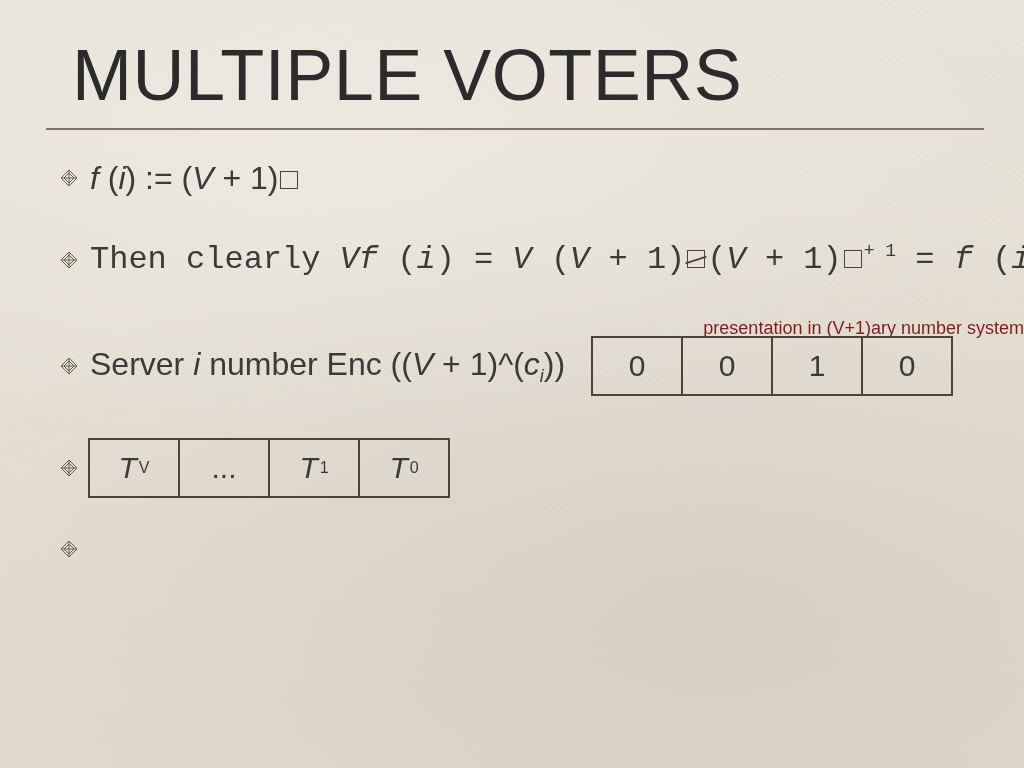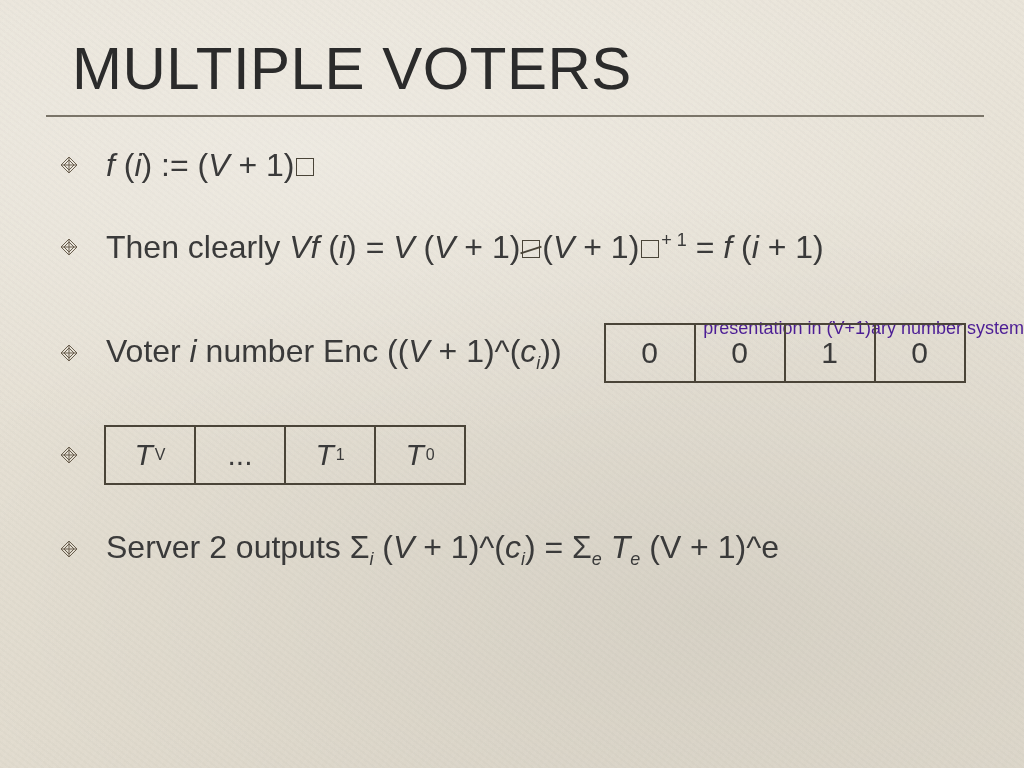--- a/index.html
+++ b/index.html
@@ -28,43 +28,43 @@
   .slide {
     position: relative;
     z-index: 1;
     width: 1024px;
     height: 768px;
     box-sizing: border-box;
     padding: 28px 18px 20px 24px;
     color: #3a3a3a;
   }
   .title {
-    font-size: 60px;
+    font-size: 72px;
     font-weight: 400;
     color: #2b2b2b;
     letter-spacing: 0.5px;
     margin: 6px 0 10px 48px;
   }
   .rule {
     height: 0;
     border-top: 2px solid #7a7468;
     margin: 12px 22px 28px 22px;
   }
   .content {
     padding-left: 36px;
     padding-right: 8px;
   }
   .row {
     display: flex;
     align-items: center;
-    gap: 28px;
+    gap: 12px;
     margin-bottom: 42px;
     position: relative;
   }
-  .row.tight { margin-bottom: 34px; }
+  .row.tight { margin-bottom: 34px; font-family: Liberation Mono, monospace; }
   .bullet {
     flex: 0 0 auto;
     width: 18px;
     height: 18px;
     display: inline-block;
   }
   .bullet svg { display: block; }
   .line-text {
     font-size: 32px;
     color: #3a3a3a;
@@ -76,21 +76,21 @@
   .line-text .sub { font-style: italic; font-size: 18px; vertical-align: sub; }
   .box { display:inline-block; width:22px; height:22px; vertical-align: -2px; position:relative; }
   .box::before { content:""; position:absolute; inset:2px; border:1.2px solid #4a4438; }
   .box.strike::after { content:""; position:absolute; left:0; top:11px; width:100%; border-top:2px solid #4a4438; transform:rotate(-18deg); transform-origin:center; }
 
   .caption-right {
     position: absolute;
     right: 0;
     top: 318px;
     font-size: 18px;
-    color: #4c1d95;
+    color: #7f1d1d;
   }
   .cells {
     display: inline-flex;
     margin-left: 14px;
   }
   .cell {
     width: 92px;
     height: 60px;
     border: 2px solid #4a4438;
     display: flex;
@@ -158,21 +158,21 @@
         <svg viewBox="0 0 18 18">
             <g stroke="#6a5f4e" stroke-width="1" fill="none">
               <polygon points="9,1 17,9 9,17 1,9"></polygon>
               <polygon points="9,4 14,9 9,14 4,9"></polygon>
               <line x1="9" y1="1" x2="9" y2="17"></line>
               <line x1="1" y1="9" x2="17" y2="9"></line>
             </g>
           </svg>
       </span>
       <span class="line-text">
-        <span>Voter </span><span class="it">i</span><span> number Enc ((</span><span class="it">V</span> + 1)^(<span class="it">c</span><span class="sub">i</span><span>))</span>
+        <span>Server </span><span class="it">i</span><span> number Enc ((</span><span class="it">V</span> + 1)^(<span class="it">c</span><span class="sub">i</span><span>))</span>
       </span>
       <span class="tail">
         <span class="cells">
           <span class="cell">0</span>
           <span class="cell">0</span>
           <span class="cell">1</span>
           <span class="cell">0</span>
         </span>
       </span>
     </div>
@@ -211,19 +211,16 @@
       <span class="bullet">
         <svg viewBox="0 0 18 18">
             <g stroke="#6a5f4e" stroke-width="1" fill="none">
               <polygon points="9,1 17,9 9,17 1,9"></polygon>
               <polygon points="9,4 14,9 9,14 4,9"></polygon>
               <line x1="9" y1="1" x2="9" y2="17"></line>
               <line x1="1" y1="9" x2="17" y2="9"></line>
             </g>
           </svg>
       </span>
-      <span class="line-text">
-        <span>Server 2 outputs Σ</span><span class="sub">i</span><span> (</span><span class="it">V</span> + 1)^(<span class="it">c</span><span class="sub">i</span><span>) = Σ</span><span class="sub">e</span> <span class="it"> T</span><span class="sub">e</span><span> (V + 1)^e</span>
-      </span>
     </div>
 
   </div>
 </div>
 
 </body></html>

